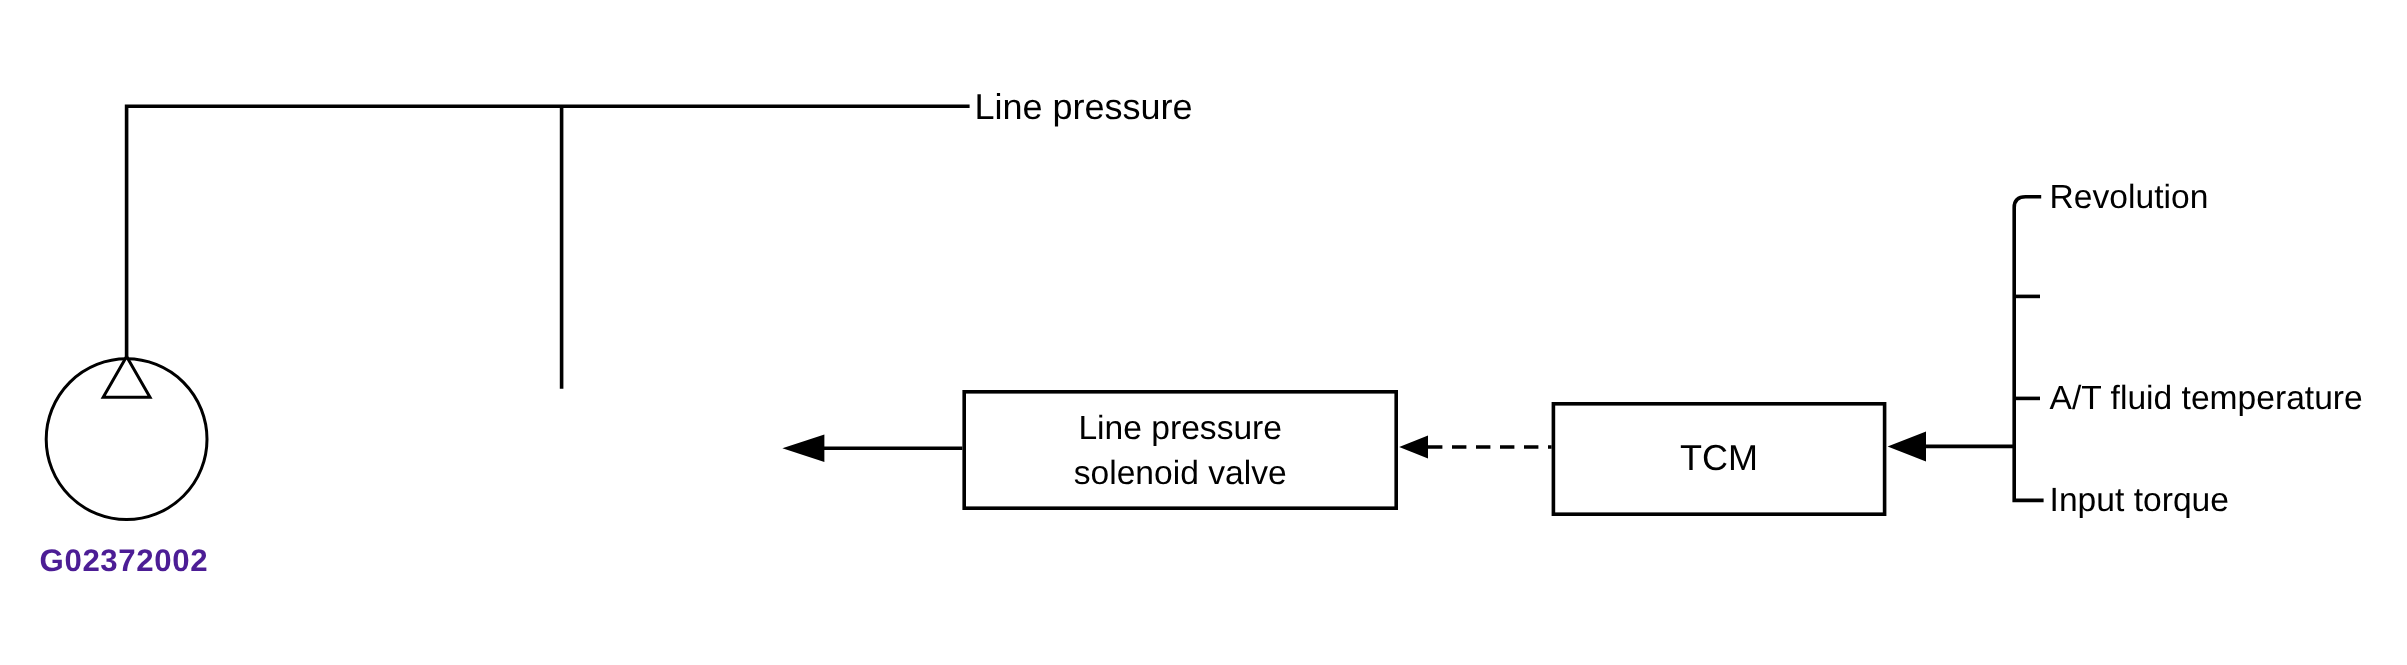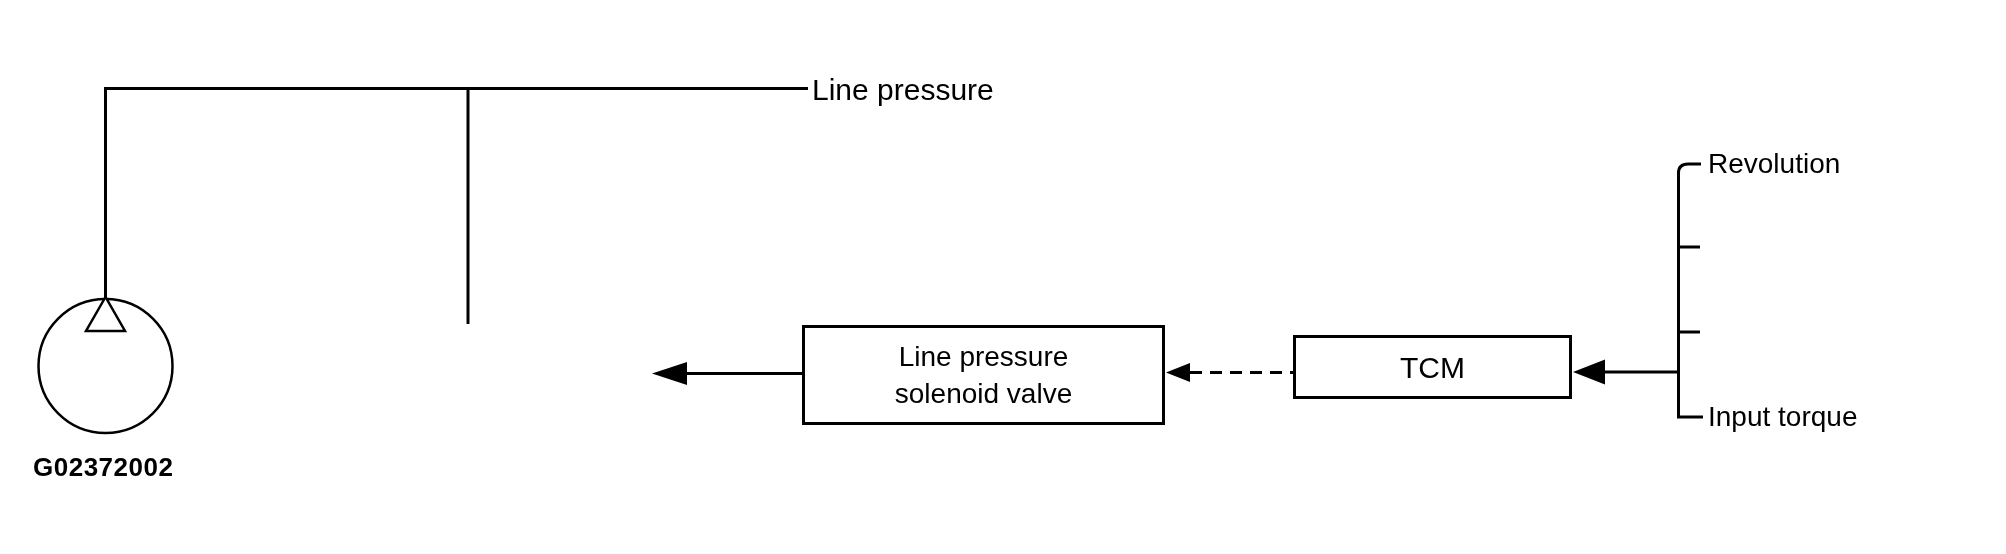--- a/index.html
+++ b/index.html
@@ -32,21 +32,21 @@
     flex-direction: column;
     align-items: center;
     justify-content: center;
     text-align: center;
     font-size: 28px;
     line-height: 37px;
     color: #000000;
   }
   .box-regulator { left: 285px; top: 324px; width: 365px; height: 101px; }
   .box-solenoid  { left: 802px; top: 325px; width: 363px; height: 100px; }
-  .box-tcm       { left: 1293px; top: 335px; width: 279px; height: 64px; font-size: 30px; }
+  .box-tcm       { left: 1293px; top: 335px; width: 279px; height: 95px; font-size: 30px; }
   .float-label {
     position: absolute;
     white-space: nowrap;
     font-size: 28px;
     line-height: 30px;
     transform: translateY(-50%);
     color: #000000;
   }
   .line-pressure-label { left: 812px; top: 90px; font-size: 30px; }
   .input-label-0 { left: 1708px; top: 164px; }
@@ -54,21 +54,21 @@
   .input-label-2 { left: 1708px; top: 332px; }
   .input-label-3 { left: 1708px; top: 417px; }
   .figure-id {
     position: absolute;
     left: 33px;
     top: 453px;
     font-size: 26px;
     line-height: 28px;
     font-weight: bold;
     letter-spacing: 0.5px;
-    color: #000000;
+    color: #4c1d95;
   }
 </style>
 </head>
 <body>
 
 <div class="stage">
 
   <svg class="wires" viewBox="0 0 2006 554" xmlns="http://www.w3.org/2000/svg">
 
     <path d="M 105.5 299 L 105.5 88.5 L 808 88.5" fill="none" stroke="#000000" stroke-width="3"></path>
@@ -98,17 +98,18 @@
     <span>solenoid valve</span>
   </div>
 
   <div class="node-box box-tcm">
     <span>TCM</span>
   </div>
 
   <div class="float-label line-pressure-label">Line pressure</div>
 
   <div class="float-label input-label-0">Revolution</div>
+  <div class="float-label input-label-2">A/T fluid temperature</div>
   <div class="float-label input-label-3">Input torque</div>
 
   <div class="figure-id">G02372002</div>
 
 </div>
 
 </body></html>

